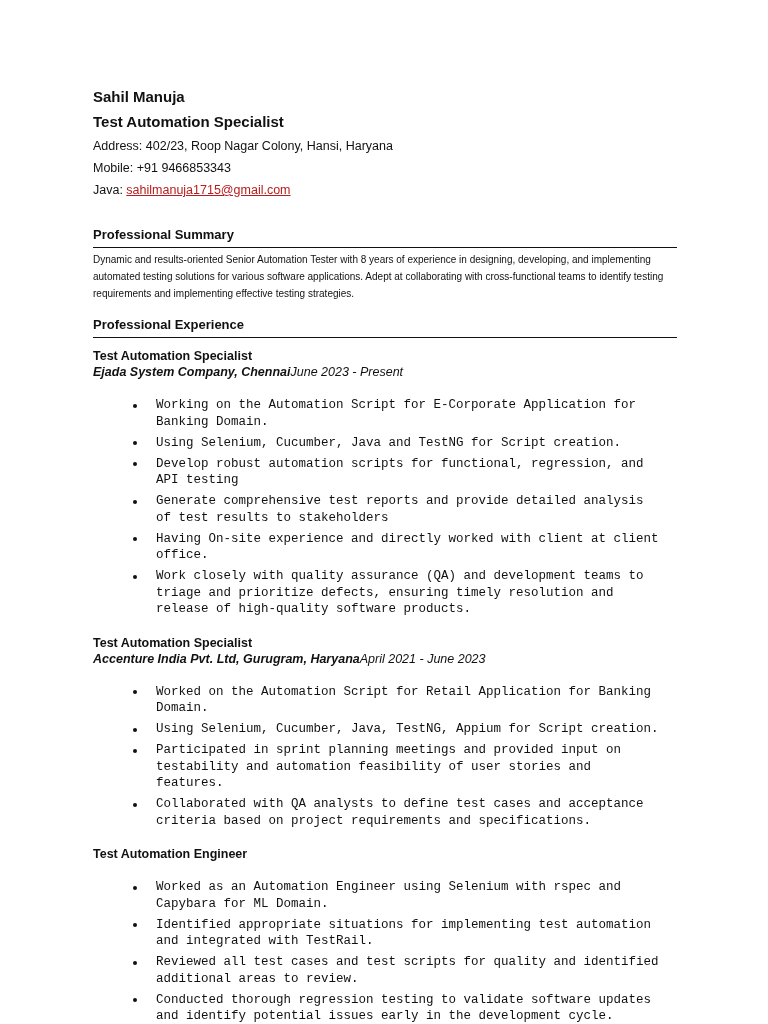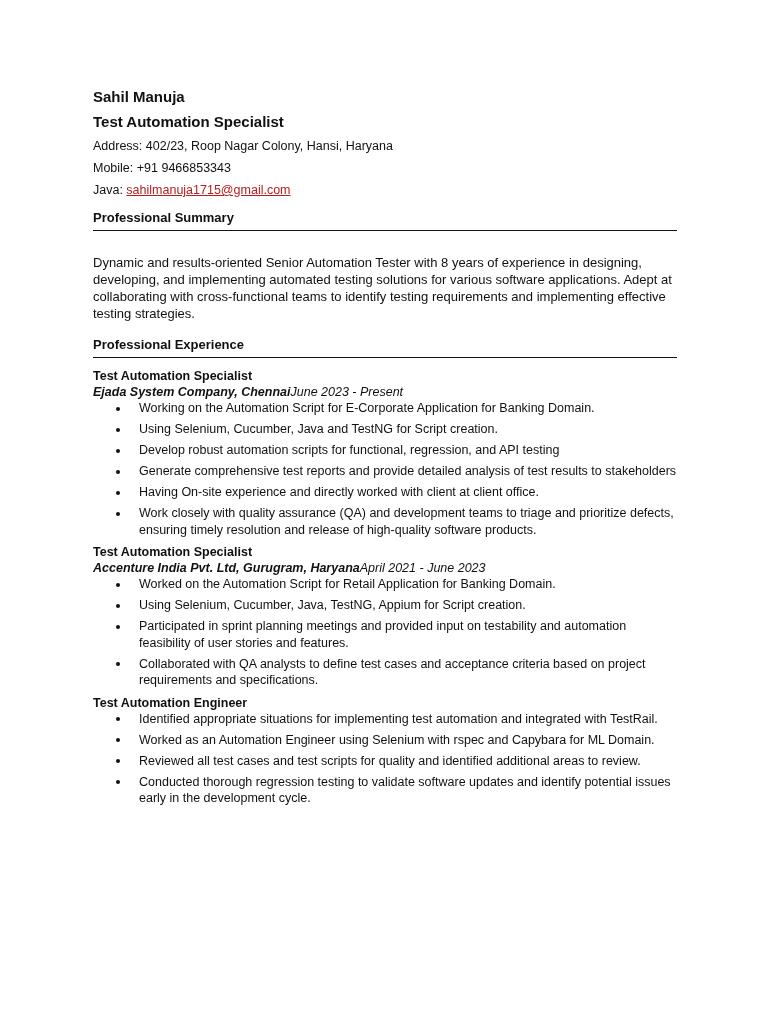--- a/index.html
+++ b/index.html
@@ -39,28 +39,28 @@
       margin: 0;
     }
     .contact-line a {
       color: #b91c1c;
       text-decoration: underline;
     }
     .section-heading {
       font-size: 13px;
       font-weight: bold;
       line-height: 18px;
-      margin: 8px 0 0 0;
+      margin: 25px 0 0 0;
       padding-bottom: 3px;
       border-bottom: 1.2px solid #111111;
     }
     .summary {
-      font-size: 13px;
+      font-size: 10px;
       line-height: 17px;
-      margin: 23px 0 0 0;
+      margin: 3px 0 0 0;
     }
     .job {
       margin-top: 12px;
     }
     .job:first-of-type {
       margin-top: 10px;
     }
     .job-role {
       font-size: 12.5px;
       font-weight: bold;
@@ -76,22 +76,23 @@
     }
     .job-dates {
       font-weight: normal;
       font-style: italic;
     }
     .job-dates.pad {
       padding-right: 14px;
     }
     ul.bullets {
       list-style: none;
-      margin: 0;
+      margin: 17px;
       padding: 0;
+      font-family: Liberation Mono, monospace;
     }
     ul.bullets li {
       position: relative;
       padding-left: 46px;
       font-size: 12.5px;
       line-height: 16.5px;
       margin-bottom: 4.5px;
     }
     ul.bullets li::before {
       content: "";
@@ -151,21 +152,21 @@
         <li>Worked on the Automation Script for Retail Application for Banking Domain.</li>
         <li>Using Selenium, Cucumber, Java, TestNG, Appium for Script creation.</li>
         <li>Participated in sprint planning meetings and provided input on testability and automation feasibility of user stories and features.</li>
         <li>Collaborated with QA analysts to define test cases and acceptance criteria based on project requirements and specifications.</li>
       </ul>
     </div>
 
     <div class="job" style="margin-top:6px;">
       <p class="job-role">Test Automation Engineer</p>
       <ul class="bullets">
+        <li>Worked as an Automation Engineer using Selenium with rspec and Capybara for ML Domain.</li>
         <li>Identified appropriate situations for implementing test automation and integrated with TestRail.</li>
-        <li>Worked as an Automation Engineer using Selenium with rspec and Capybara for ML Domain.</li>
         <li>Reviewed all test cases and test scripts for quality and identified additional areas to review.</li>
         <li>Conducted thorough regression testing to validate software updates and identify potential issues early in the development cycle.</li>
       </ul>
     </div>
   </div>
 
 </div>
 
 </body></html>

